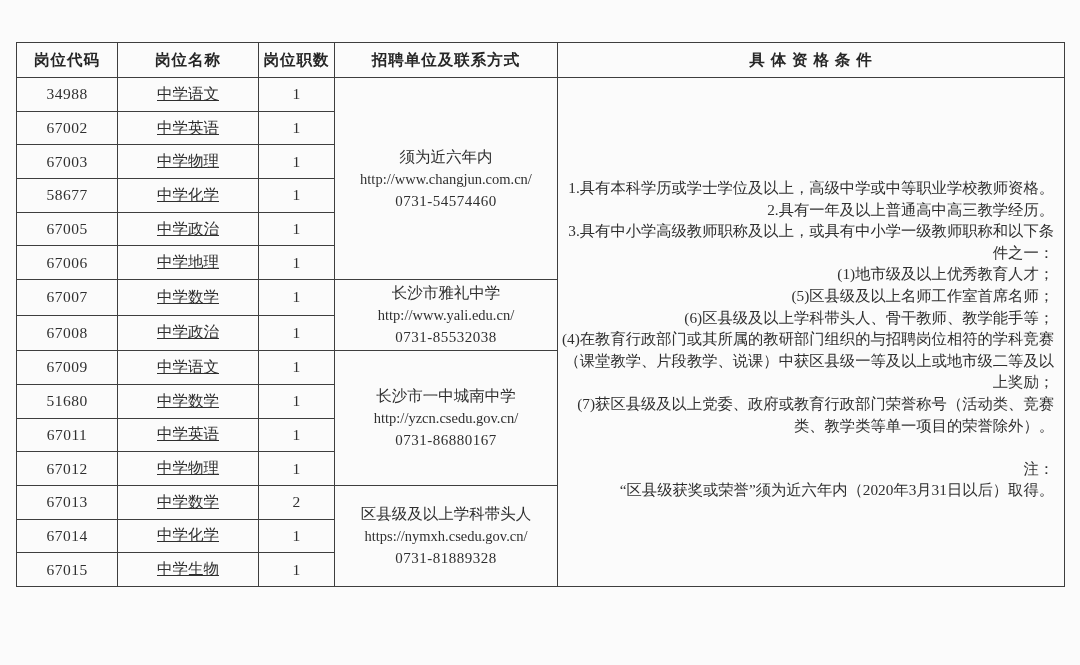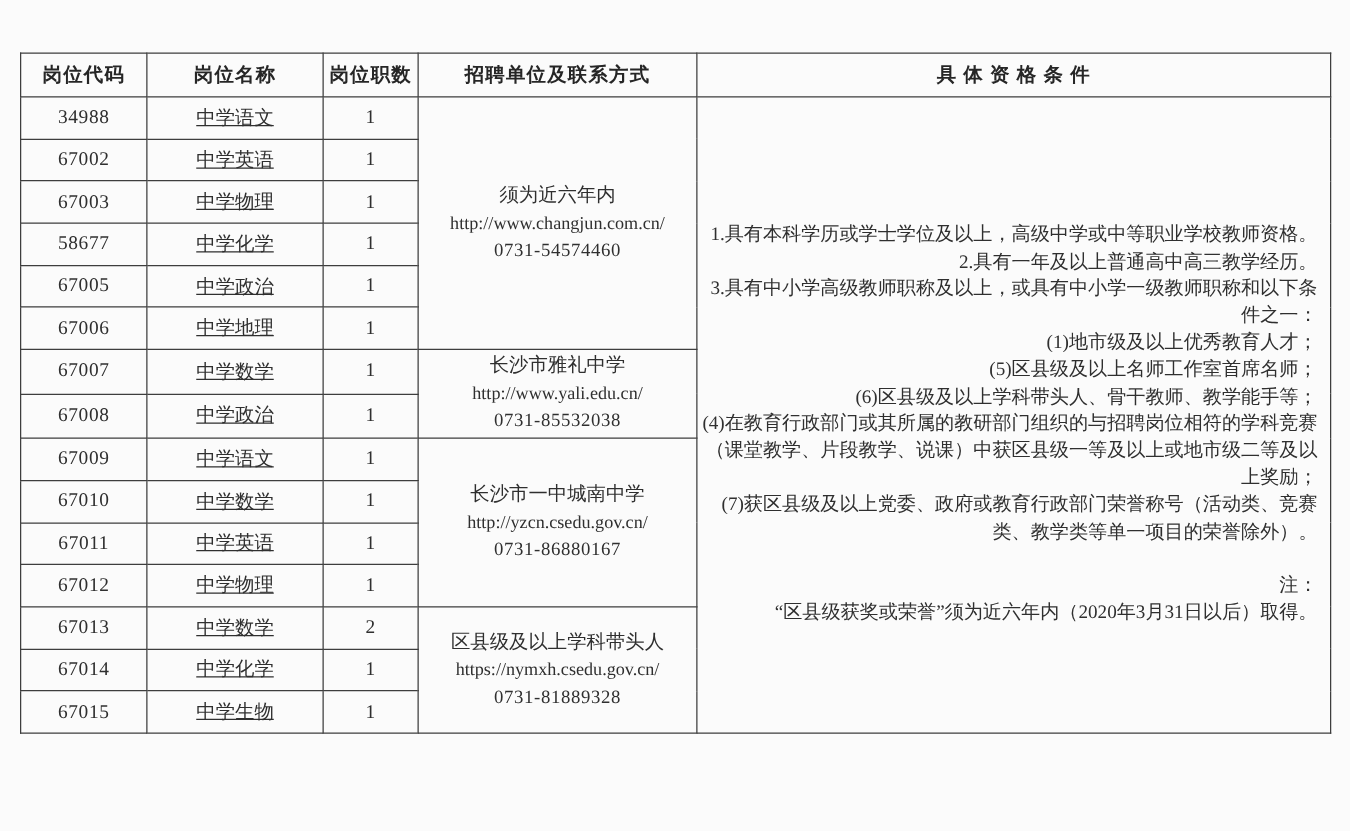--- a/index.html
+++ b/index.html
@@ -152,21 +152,21 @@
           <td class="cell-code">67009</td>
           <td class="cell-name">中学语文</td>
           <td class="cell-count">1</td>
           <td class="unit-cell" rowspan="4">
             <div class="unit-school">长沙市一中城南中学</div>
             <div class="unit-url">http://yzcn.csedu.gov.cn/</div>
             <div class="unit-phone">0731-86880167</div>
           </td>
         </tr>
         <tr>
-          <td class="cell-code">67010</td>
+          <td class="cell-code">51680</td>
           <td class="cell-name">中学数学</td>
           <td class="cell-count">1</td>
         </tr>
         <tr>
           <td class="cell-code">67011</td>
           <td class="cell-name">中学英语</td>
           <td class="cell-count">1</td>
         </tr>
         <tr>
           <td class="cell-code">67012</td>

